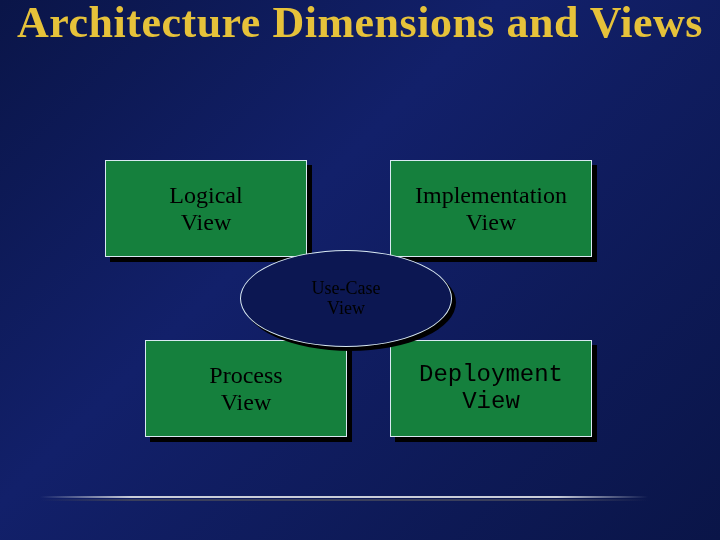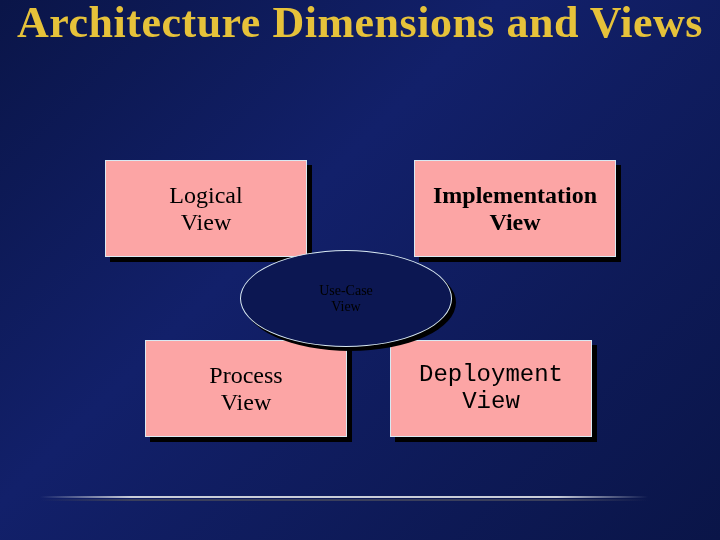--- a/index.html
+++ b/index.html
@@ -27,51 +27,51 @@
     font-size: 44px;
     font-weight: bold;
     color: #e6c23a;
     line-height: 1.05;
     letter-spacing: 0.5px;
   }
   .box {
     position: absolute;
     width: 200px;
     height: 95px;
-    background: #fca5a5;
+    background: #15803d;
     border: 1px solid #d9e9f2;
     box-shadow: 5px 5px 0 0 #000;
     display: flex;
     align-items: center;
     justify-content: center;
     text-align: center;
     font-size: 24px;
     color: #000;
     line-height: 1.1;
   }
   .box span { display:block; }
   .box.tl { left: 105px; top: 160px; }
-  .box.tr { left: 414px; top: 160px; font-weight: bold; }
+  .box.tr { left: 390px; top: 160px; }
   .box.bl { left: 105px; top: 340px; margin-left: 40px; }
   .box.br { left: 390px; top: 340px; font-family: Liberation Mono, monospace; }
   .center-ellipse {
     position: absolute;
     left: 240px;
     top: 250px;
     width: 210px;
     height: 95px;
     border-radius: 50%;
     background: #0c1752;
     border: 1px solid #d9e9f2;
     box-shadow: 4px 4px 0 0 #000;
     display: flex;
     align-items: center;
     justify-content: center;
     text-align: center;
-    font-size: 14px;
+    font-size: 18px;
     color: #000;
     line-height: 1.1;
   }
   .underline {
     position: absolute;
     left: 40px;
     right: 40px;
     bottom: 42px;
     height: 2px;
     background: linear-gradient(90deg, rgba(255,255,255,0) 0%, #c9cdd8 15%, #c9cdd8 85%, rgba(255,255,255,0) 100%);

